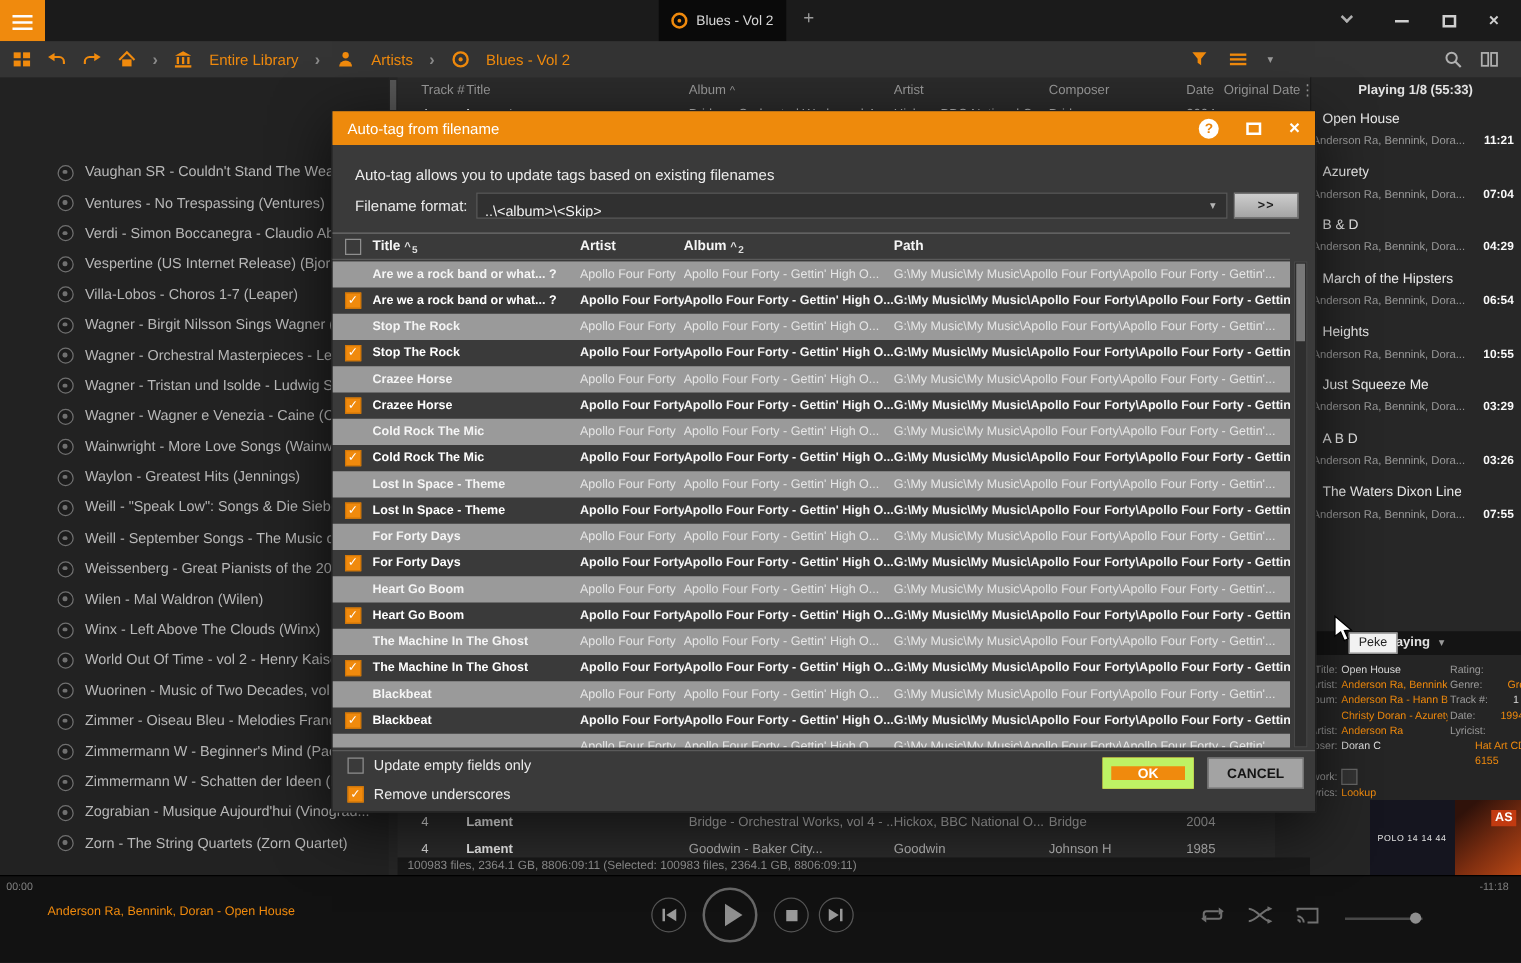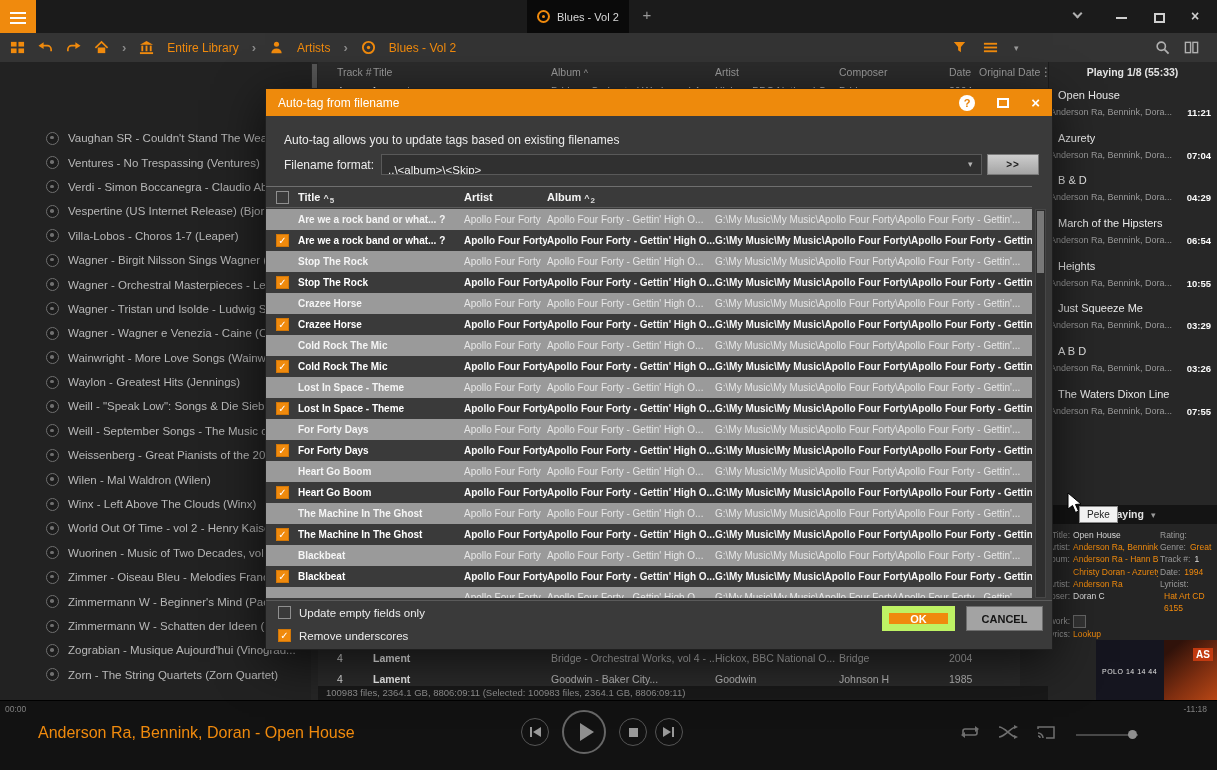--- a/index.html
+++ b/index.html
@@ -80,36 +80,36 @@
   
   .np-panel { position:absolute; left:1020px; top:505px; width:197px; height:195px; background:#252525; }
   .np-header { position:absolute; left:1020px; top:505px; width:197px; height:19px; background:#141414;
     color:#e2e2e2; font-size:10.5px; font-weight:700; text-align:center; line-height:19px; }
   .np-header .dd-glyph { margin-left:7px; }
   #np-left { position:absolute; left:1020px; top:529px; width:138px; }
   #np-right { position:absolute; left:1160px; top:529px; width:57px; }
   .np-row { display:flex; font-size:8.5px; line-height:12.2px; white-space:nowrap; }
   #np-left .np-label { width:50px; text-align:right; color:#9a9a9a; flex:none; }
   #np-left .np-value { margin-left:3px; color:#dcdcdc; overflow:hidden; }
-  #np-right .np-label { color:#9a9a9a; margin-right:4px; }
+  #np-right .np-label { color:#9a9a9a; margin-right:20px; }
   #np-right .np-value { color:#dcdcdc; }
   .link { color:#F08A0D !important; }
   .gap-above { margin-top:13px; }
   .np-art-box { display:inline-block; width:13px; height:13px; border:1px solid #666; background:#333; margin-left:3px; }
   .cover1 { position:absolute; left:1096px; top:640px; width:68px; height:60px; background:#15151f; }
   .cover1-caption { position:absolute; left:6px; top:28px; font-size:7px; color:#e0e0e0; letter-spacing:.5px; }
   .cover2 { position:absolute; left:1164px; top:640px; width:53px; height:60px;
     background:linear-gradient(140deg,#30120a 15%,#7e2e10 60%,#b84715); }
   .cover2-logo { position:absolute; right:4px; top:8px; font-size:10px; font-weight:700; color:#fff; background:#c23a10; padding:1px 3px; }
 
   
   .playerbar { position:absolute; left:0; top:700px; width:1217px; height:70px; background:#121212; border-top:1px solid #000; }
   .time-el { position:absolute; left:5px; top:3px; font-size:8.5px; color:#808080; }
   .time-rem { position:absolute; right:10px; top:3px; font-size:8.5px; color:#808080; }
-  .pb-caption { position:absolute; left:38px; top:23px; font-size:16px; color:#F08A0D; white-space:nowrap; }
+  .pb-caption { position:absolute; left:38px; top:23px; font-size:10px; color:#F08A0D; white-space:nowrap; }
   .t-circle { position:absolute; border-radius:50%; border:1.5px solid #555; cursor:pointer; }
   .t-prev { left:521px; top:17px; width:28px; height:28px; }
   .t-play { left:562px; top:9px; width:44px; height:44px; border-width:2px; border-color:#666; }
   .t-stop { left:619px; top:17px; width:28px; height:28px; }
   .t-next { left:655px; top:17px; width:28px; height:28px; }
   .g-bar { position:absolute; width:2px; height:10px; background:#999; }
   .g-tri-l { position:absolute; width:0; height:0; border-right:8px solid #999; border-top:5px solid transparent; border-bottom:5px solid transparent; }
   .g-tri-r { position:absolute; width:0; height:0; border-left:8px solid #999; border-top:5px solid transparent; border-bottom:5px solid transparent; }
   .g-play { position:absolute; left:16px; top:11px; width:0; height:0; border-left:14px solid #8f8f8f; border-top:9px solid transparent; border-bottom:9px solid transparent; }
   .g-stop { position:absolute; left:8.5px; top:8.5px; width:9px; height:9px; background:#999; }
@@ -626,20 +626,21 @@
     <span class="dlg-format-label">Filename format:</span>
     <input class="dlg-input" readonly="" value="..\&lt;album&gt;\&lt;Skip&gt;" style="">
     <span class="dlg-dd">▾</span>
     <button class="dlg-apply">&gt;&gt;</button>
 
     <div class="dlg-thead">
       <span class="chk" style="background:#3a3a3a;"></span>
       <span><span>Title</span><span class="sort-caret">^</span><span class="sort-num">5</span></span>
       <span>Artist</span>
       <span><span>Album</span><span class="sort-caret">^</span><span class="sort-num">2</span></span>
+      <span>Path</span>
     </div>
     <div id="dlg-rows">
         <div class="dlg-row old">
           <span class="chk blank"></span>
           <span class="c c-title">Are we a rock band or what... ?</span>
           <span class="c">Apollo Four Forty</span>
           <span class="c">Apollo Four Forty - Gettin' High O...</span>
           <span class="c c-path">G:\My Music\My Music\Apollo Four Forty\Apollo Four Forty - Gettin'...</span>
         </div>
         <div class="dlg-row new">

